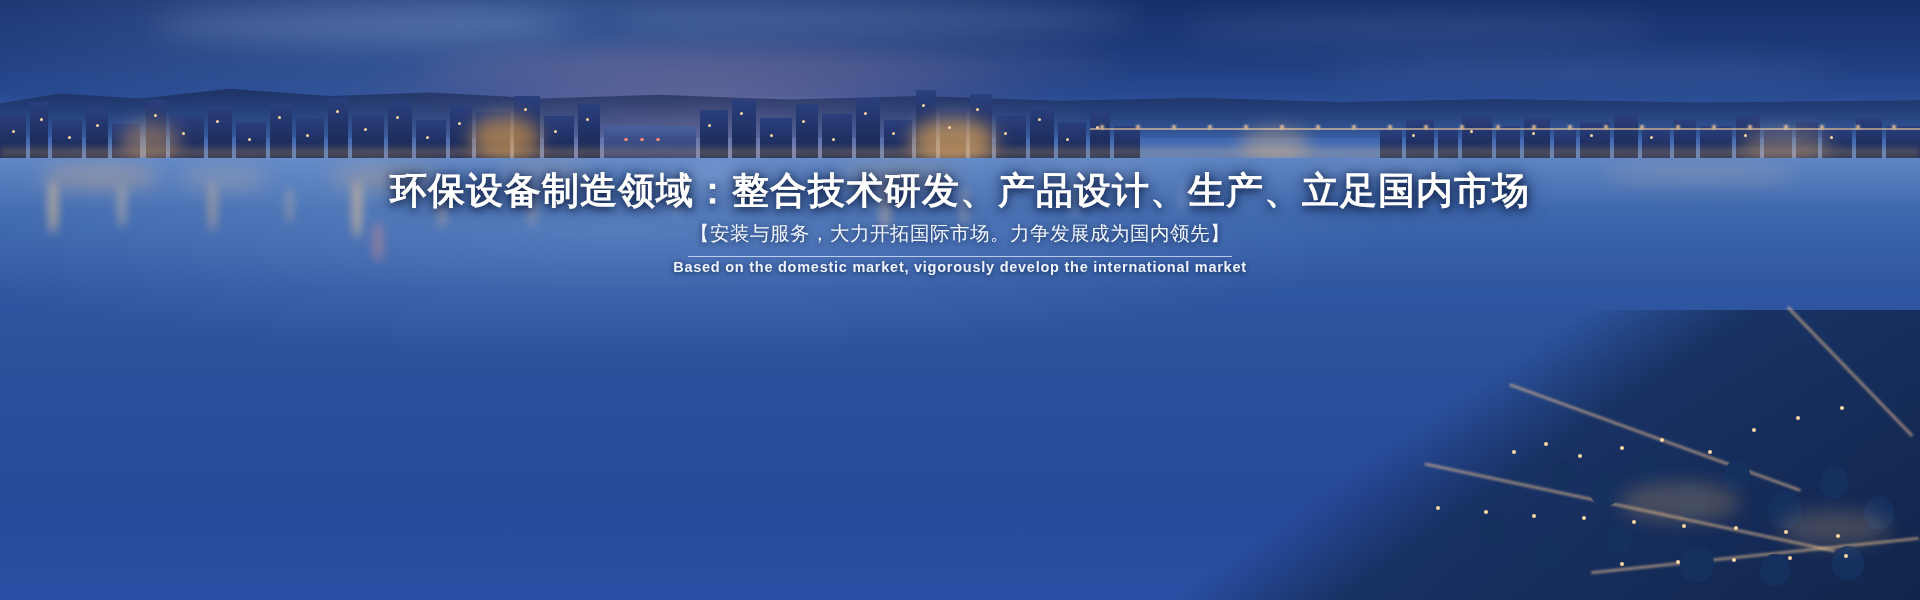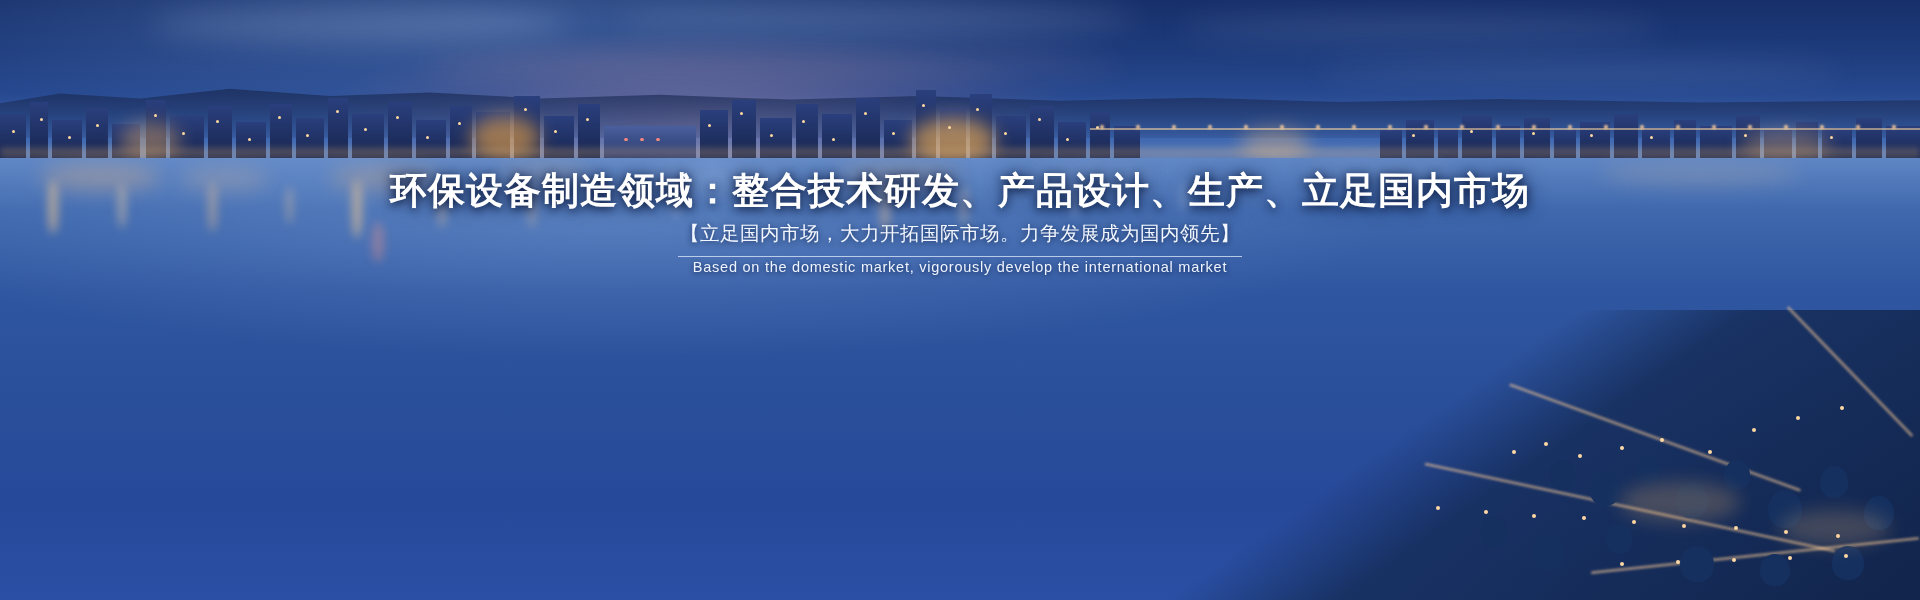--- a/index.html
+++ b/index.html
@@ -65,21 +65,21 @@
   }
   .subwrap{position:absolute;left:0;top:220px;width:1920px;text-align:center;}
   .subtitle{
     display:inline-block;color:#f2f7ff;font-size:19.5px;letter-spacing:.5px;
     padding:0 2px 9px 2px;border-bottom:1px solid rgba(226,236,252,.75);
     text-shadow:0 1px 6px rgba(10,26,64,.85);white-space:nowrap;
   }
   .english{
     position:absolute;left:0;top:259px;width:1920px;text-align:center;
     color:#eef4ff;font-size:14.5px;letter-spacing:.75px;
-    text-shadow:0 1px 5px rgba(10,26,64,.8);white-space:nowrap;
+    text-shadow:0 1px 5px rgba(10,26,64,.8);white-space:nowrap;font-weight:bold;
   }
 </style>
 </head>
 <body>
 
 <div class="banner">
 
   <div class="scene">
     <div class="sky">
       <div class="cloud" style="left:150px;top:8px;width:420px;height:34px;"></div>
@@ -297,18 +297,18 @@
       <div class="pdot" style="left:668px;top:246px;width:4px;height:4px;"></div>
       <div class="pdot" style="left:724px;top:244px;width:4px;height:4px;"></div>
       <div class="bigglow" style="left:500px;top:172px;width:120px;height:40px;background:rgba(255,190,110,.22);"></div>
       <div class="bigglow" style="left:660px;top:200px;width:110px;height:36px;background:rgba(255,200,130,.2);"></div>
     </div>
   </div>
 
   <div class="textblock">
     <div class="title">环保设备制造领域：整合技术研发、产品设计、生产、立足国内市场</div>
     <div class="subwrap">
-      <span class="subtitle">【立足国内市场，大力开拓国际市场。力争发展成为国内领先】</span>
+      <span class="subtitle">【安装与服务，大力开拓国际市场。力争发展成为国内领先】</span>
     </div>
     <div class="english">Based on the domestic market, vigorously develop the international market</div>
   </div>
 
 </div>
 
 </body></html>

